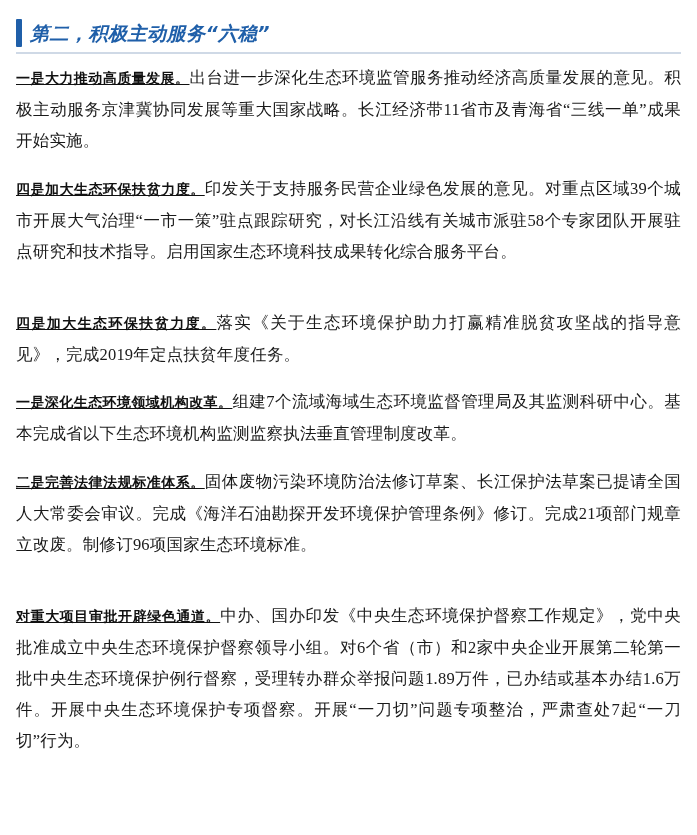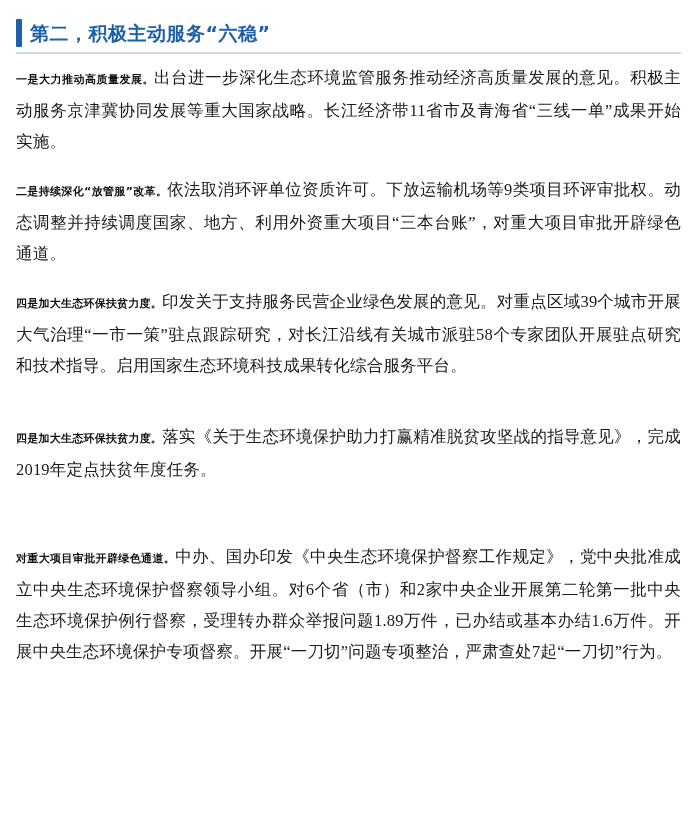--- a/index.html
+++ b/index.html
@@ -35,20 +35,21 @@
     background: #1f5fa9;
     border-radius: 1px;
   }
   .section-head .title {
     font-family: "DejaVu Sans", "Liberation Sans", sans-serif;
     font-weight: bold;
     font-size: 19px;
     color: #1f5fa9;
     letter-spacing: 0.5px;
     line-height: 26px;
+    font-style: italic;
   }
   .section-head .underline {
     position: absolute;
     left: 0;
     right: 0;
     bottom: -6px;
     height: 2px;
     background: #cfd9e6;
   }
   .section-head.variant2 .underline {
@@ -64,22 +65,23 @@
     color: #1a1a1a;
     letter-spacing: 0.2px;
   }
   p.para:last-child {
     margin-bottom: 0;
     margin-top: 40px;
   }
   .lead {
     font-family: "DejaVu Sans", "Liberation Sans", sans-serif;
     font-weight: bold;
-    font-size: 11px;
+    font-size: 14px;
     color: #111111;
+    text-decoration: underline;
   }
   .body-text {
     font-family: "Liberation Serif", "DejaVu Serif", serif;
   }
   .sec-block {
     margin-bottom: 6px;
   }
   .gap {
     height: 10px;
   }
@@ -93,37 +95,40 @@
     <div class="section-head">
       <span class="bar"></span>
       <span class="title">第二，积极主动服务“六稳”</span>
       <span class="underline"></span>
     </div>
 
     <p class="para">
       <span class="lead">一是大力推动高质量发展。</span><span class="body-text">出台进一步深化生态环境监管服务推动经济高质量发展的意见。积极主动服务京津冀协同发展等重大国家战略。长江经济带11省市及青海省“三线一单”成果开始实施。</span>
     </p>
 
-    <p class="para">
-      <span class="lead">二是持续深化“放管服”改革。</span><span class="body-text">依法取消环评单位资质许可。下放运输机场等9类项目环评审批权。动态调整并持续调度国家、地方、利用外资重大项目“三本台账”，对重大项目审批开辟绿色通道。</span>
-    </p>
 
     <p class="para">
       <span class="lead">四是加大生态环保扶贫力度。</span><span class="body-text">印发关于支持服务民营企业绿色发展的意见。对重点区域39个城市开展大气治理“一市一策”驻点跟踪研究，对长江沿线有关城市派驻58个专家团队开展驻点研究和技术指导。启用国家生态环境科技成果转化综合服务平台。</span>
     </p>
 
     <p class="para">
       <span class="lead">四是加大生态环保扶贫力度。</span><span class="body-text">落实《关于生态环境保护助力打赢精准脱贫攻坚战的指导意见》，完成2019年定点扶贫年度任务。</span>
     </p>
   </div>
 
   <div class="gap"></div>
 
   <div class="sec-block">
 
+    <p class="para">
+      <span class="lead">一是深化生态环境领域机构改革。</span><span class="body-text">组建7个流域海域生态环境监督管理局及其监测科研中心。基本完成省以下生态环境机构监测监察执法垂直管理制度改革。</span>
+    </p>
 
+    <p class="para">
+      <span class="lead">二是完善法律法规标准体系。</span><span class="body-text">固体废物污染环境防治法修订草案、长江保护法草案已提请全国人大常委会审议。完成《海洋石油勘探开发环境保护管理条例》修订。完成21项部门规章立改废。制修订96项国家生态环境标准。</span>
+    </p>
 
     <p class="para">
       <span class="lead">对重大项目审批开辟绿色通道。</span><span class="body-text">中办、国办印发《中央生态环境保护督察工作规定》，党中央批准成立中央生态环境保护督察领导小组。对6个省（市）和2家中央企业开展第二轮第一批中央生态环境保护例行督察，受理转办群众举报问题1.89万件，已办结或基本办结1.6万件。开展中央生态环境保护专项督察。开展“一刀切”问题专项整治，严肃查处7起“一刀切”行为。</span>
     </p>
   </div>
 
 </div>
 
 </body></html>

